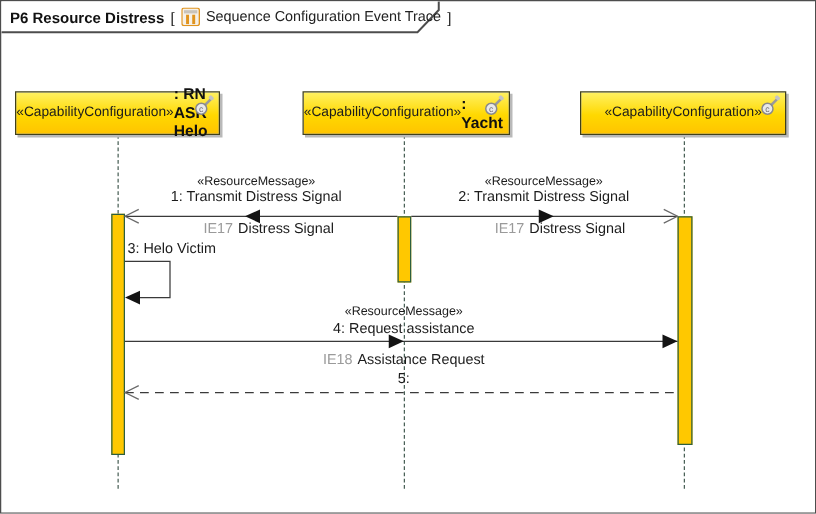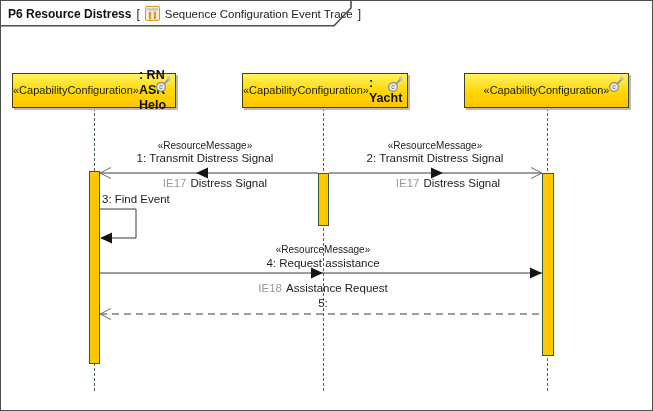--- a/index.html
+++ b/index.html
@@ -115,21 +115,21 @@
   <div class="lbl center msg-name" style="left:314px;top:151px;width:240px;">2: Transmit Distress Signal</div>
   <svg class="msg-svg" style="left:325px;top:164px;" width="220" height="16" viewBox="0 0 220 16">
     <line x1="3" y1="8" x2="216" y2="8" stroke="#3a3a3a" stroke-width="1"></line>
     <path d="M205,2.5 L216,8 L205,13.5" fill="none" stroke="#6a6a6a" stroke-width="1"></path>
     <polygon points="117,8 105,2.5 105,13.5" fill="#141414"></polygon>
   </svg>
   <div class="lbl center ie-line" style="left:347px;top:176px;width:200px;">
     <span class="ie-id">IE17</span><span>Distress Signal</span>
   </div>
 
-  <div class="lbl msg-name" style="left:101px;top:192px;">3: Find Event</div>
+  <div class="lbl msg-name" style="left:101px;top:192px;">3: Helo Victim</div>
   <svg class="msg-svg" style="left:95px;top:204px;" width="50" height="44" viewBox="0 0 50 44">
     <path d="M4,4 H40 V33 H14" fill="none" stroke="#3a3a3a" stroke-width="1"></path>
     <polygon points="4,33 16,27.5 16,38.5" fill="#141414"></polygon>
   </svg>
 
   <div class="lbl center msg-stereo" style="left:222px;top:243px;width:200px;">«ResourceMessage»</div>
   <div class="lbl center msg-name" style="left:202px;top:256px;width:240px;">4: Request assistance</div>
   <svg class="msg-svg" style="left:90px;top:264px;" width="460" height="16" viewBox="0 0 460 16">
     <line x1="9" y1="8" x2="451" y2="8" stroke="#3a3a3a" stroke-width="1"></line>
     <polygon points="451,8 439,2.5 439,13.5" fill="#141414"></polygon>

